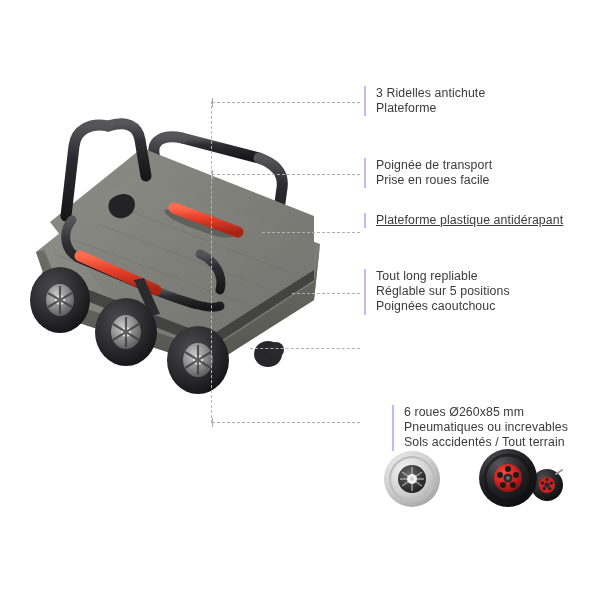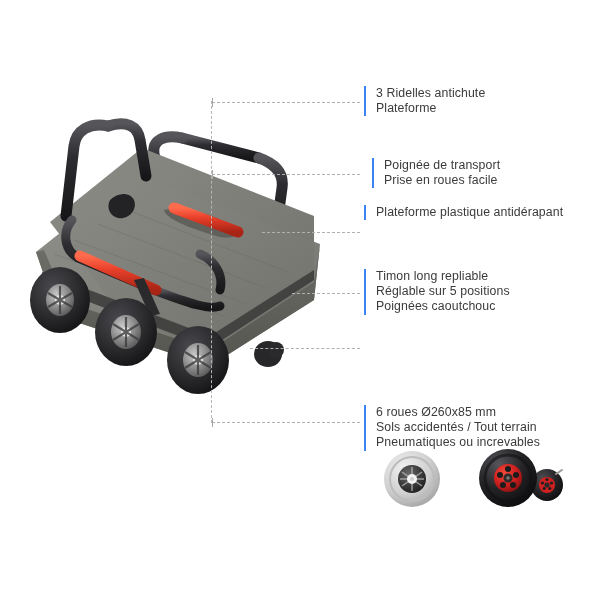--- a/index.html
+++ b/index.html
@@ -11,21 +11,21 @@
   #stage{position:absolute;left:0;top:0;width:600px;height:600px;}
 
   
   .vrail{position:absolute;left:211px;top:101px;width:0;height:322px;
          border-left:1px dashed #b5b5b5;}
   .lead{position:absolute;height:0;border-top:1px dashed #b0b0b0;}
   .tick{position:absolute;width:0;height:9px;border-left:1px solid #a8a8a8;}
 
   
   .ann{position:absolute;left:364px;padding-left:10px;
-       border-left:2px solid #3b82f6;
+       border-left:2px solid #c4b5fd;
        color:#3b3b3b;font-size:12.3px;line-height:15.2px;
        letter-spacing:.1px;white-space:nowrap;}
   .ann div{white-space:nowrap;}
 
   
   .cart{position:absolute;left:14px;top:104px;width:330px;height:300px;}
   .cart svg{display:block;}
 
   
   .wheelphoto{position:absolute;}
@@ -168,40 +168,40 @@
   <div class="lead" style="left:250px;top:348px;width:110px;"></div>
 
   <div class="lead" style="left:212px;top:422px;width:148px;"></div>
   <div class="tick" style="left:212px;top:418px;"></div>
 
   <div class="ann" style="top:86px;">
     <div>3 Ridelles antichute</div>
     <div>Plateforme</div>
   </div>
 
-  <div class="ann" style="top:158px;margin-left:8px;">
+  <div class="ann" style="top:158px;">
     <div>Poignée de transport</div>
     <div>Prise en roues facile</div>
   </div>
 
-  <div class="ann" style="top:205px;">
+  <div class="ann" style="top:213px;text-decoration:underline;">
     <div>Plateforme plastique antidérapant</div>
   </div>
 
   <div class="ann" style="top:269px;">
-    <div>Timon long repliable</div>
+    <div>Tout long repliable</div>
     <div>Réglable sur 5 positions</div>
     <div>Poignées caoutchouc</div>
   </div>
 
 
-  <div class="ann" style="top:405px;">
+  <div class="ann" style="top:405px;margin-left:28px;">
     <div>6 roues Ø260x85 mm</div>
+    <div>Pneumatiques ou increvables</div>
     <div>Sols accidentés / Tout terrain</div>
-    <div>Pneumatiques ou increvables</div>
   </div>
 
   <div class="wheelphoto" style="left:383px;top:450px;width:58px;height:58px;">
     <svg width="58" height="58" viewBox="0 0 58 58" xmlns="http://www.w3.org/2000/svg">
       <defs>
         <radialGradient id="gTyre" cx="36%" cy="30%" r="74%">
           <stop offset="0%" stop-color="#f0f0f0"></stop>
           <stop offset="62%" stop-color="#d0d0d0"></stop>
           <stop offset="100%" stop-color="#a6a6a6"></stop>
         </radialGradient>

